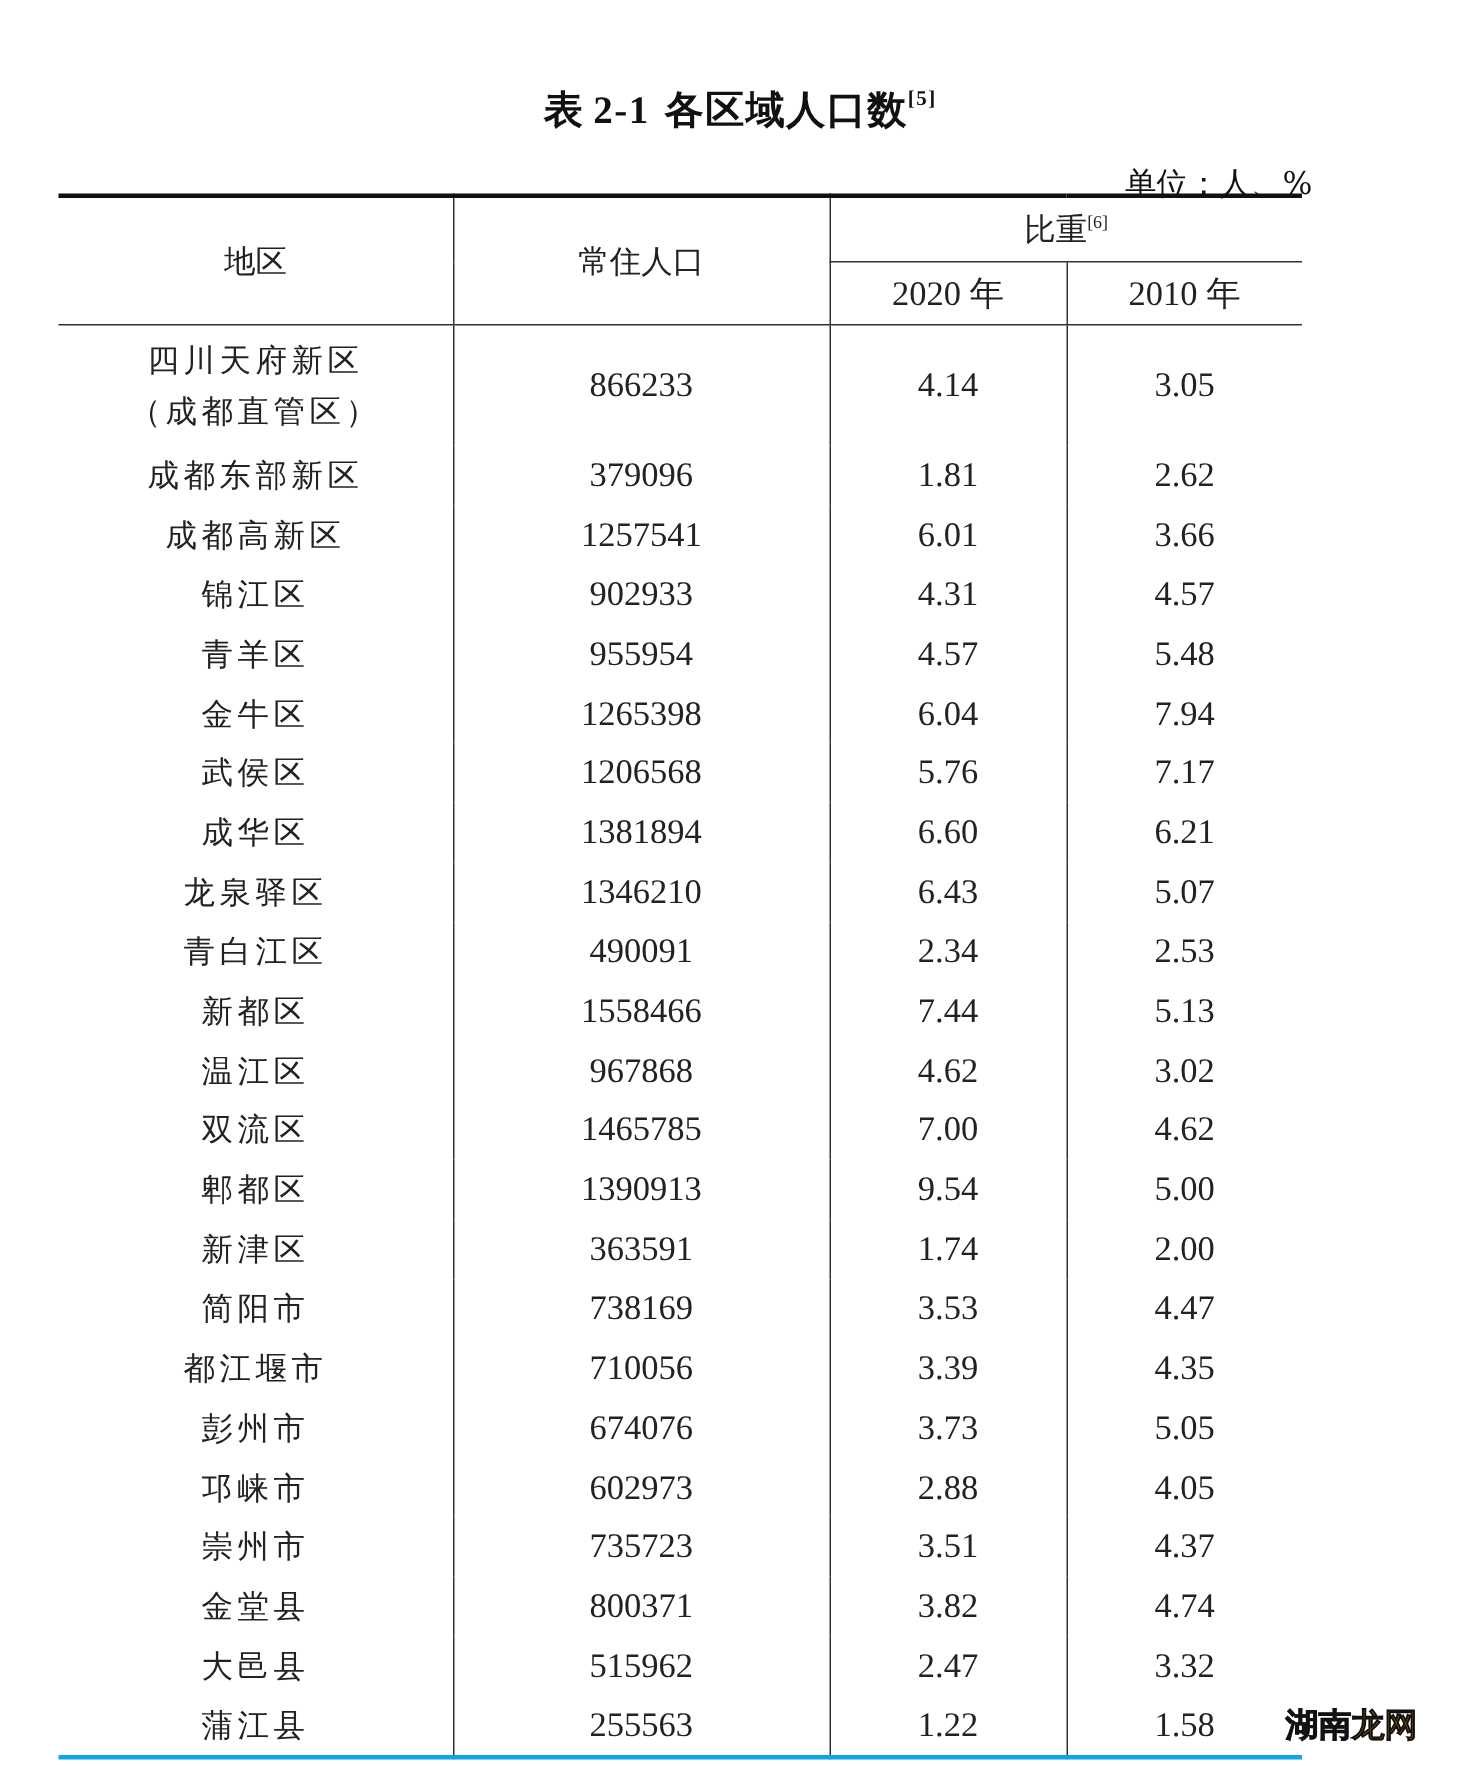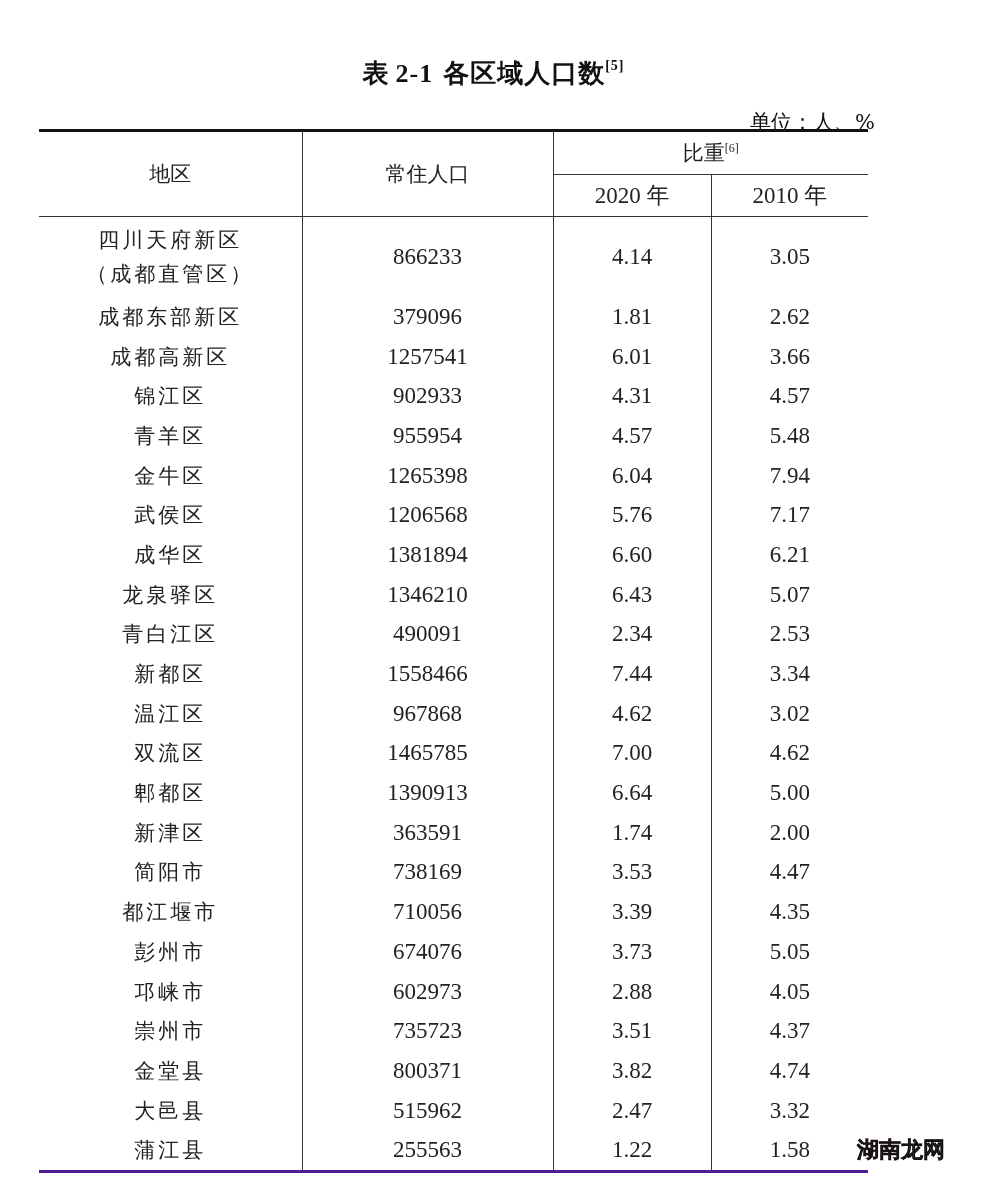--- a/index.html
+++ b/index.html
@@ -15,43 +15,43 @@
     .title .num { font-family: "Liberation Serif", serif; font-weight: bold; margin: 0 10px 0 6px; }
     .title sup { font-family: "Liberation Serif", serif; font-size: 14px; vertical-align: 12px; }
     .unit {
       position: absolute; top: 96px; right: 112px;
       font-size: 21px; font-family: "DejaVu Serif", serif; margin-top: 12px;
     }
     table {
       position: absolute; top: 129px; left: 39px; width: 829px;
       border-collapse: collapse; table-layout: fixed;
     }
-    table.main { border-top: 3px solid #111; border-bottom: 3px solid #4c1d95; }
+    table.main { border-top: 3px solid #111; border-bottom: 3px solid #0ea5e9; }
     col.c1 { width: 263px; } col.c2 { width: 251px; } col.c3 { width: 158px; } col.c4 { width: 157px; }
     th, td {
       text-align: center; font-weight: normal; padding: 0;
       font-size: 21px; color: #222;
     }
     th { height: 40px; }
     thead tr.h1 th.span2 { height: 83px; border-bottom: 1px solid #333; }
     thead tr.h1 th.ratio { height: 42px; border-bottom: 1px solid #333; text-align: center; }
     thead tr.h2 th { height: 41px; border-bottom: 1px solid #333; }
     .vline { border-right: 1px solid #333; }
     td { height: 39.7px; }
     td.num, th.num { font-family: "Liberation Serif", serif; font-size: 23px; }
     td.region { letter-spacing: 3px; font-size: 21px; line-height: 34px; text-align: center; }
     tr.tall td { height: 80px; }
     th sup { font-family: "Liberation Serif", serif; font-size: 12px; vertical-align: 8px; }
     .watermark {
       position: absolute; left: 857px; top: 1135px; font-size: 22px; font-weight: bold;
       font-family: "DejaVu Sans", sans-serif; letter-spacing: 0px;
       -webkit-text-stroke: 0.5px #111;
     }
-    .watermark .orange { color: #7f1d1d; }
-    .watermark .white { color: #404040; }
+    .watermark .orange { color: #0f172a; }
+    .watermark .white { color: #a16207; }
   </style>
 </head>
 <body>
 
 <div class="title">
   <span>表</span><span class="num">2-1</span><span>各区域人口数</span><sup>[5]</sup>
 </div>
 
 <div class="unit">单位：人、%</div>
 
@@ -154,21 +154,21 @@
         <td class="num vline">490091</td>
         <td class="num vline">2.34</td>
         <td class="num">2.53</td>
       </tr>
       <tr>
         <td class="region vline">
           <div>新都区</div>
         </td>
         <td class="num vline">1558466</td>
         <td class="num vline">7.44</td>
-        <td class="num">3.34</td>
+        <td class="num">5.13</td>
       </tr>
       <tr>
         <td class="region vline">
           <div>温江区</div>
         </td>
         <td class="num vline">967868</td>
         <td class="num vline">4.62</td>
         <td class="num">3.02</td>
       </tr>
       <tr>
@@ -177,21 +177,21 @@
         </td>
         <td class="num vline">1465785</td>
         <td class="num vline">7.00</td>
         <td class="num">4.62</td>
       </tr>
       <tr>
         <td class="region vline">
           <div>郫都区</div>
         </td>
         <td class="num vline">1390913</td>
-        <td class="num vline">6.64</td>
+        <td class="num vline">9.54</td>
         <td class="num">5.00</td>
       </tr>
       <tr>
         <td class="region vline">
           <div>新津区</div>
         </td>
         <td class="num vline">363591</td>
         <td class="num vline">1.74</td>
         <td class="num">2.00</td>
       </tr>

